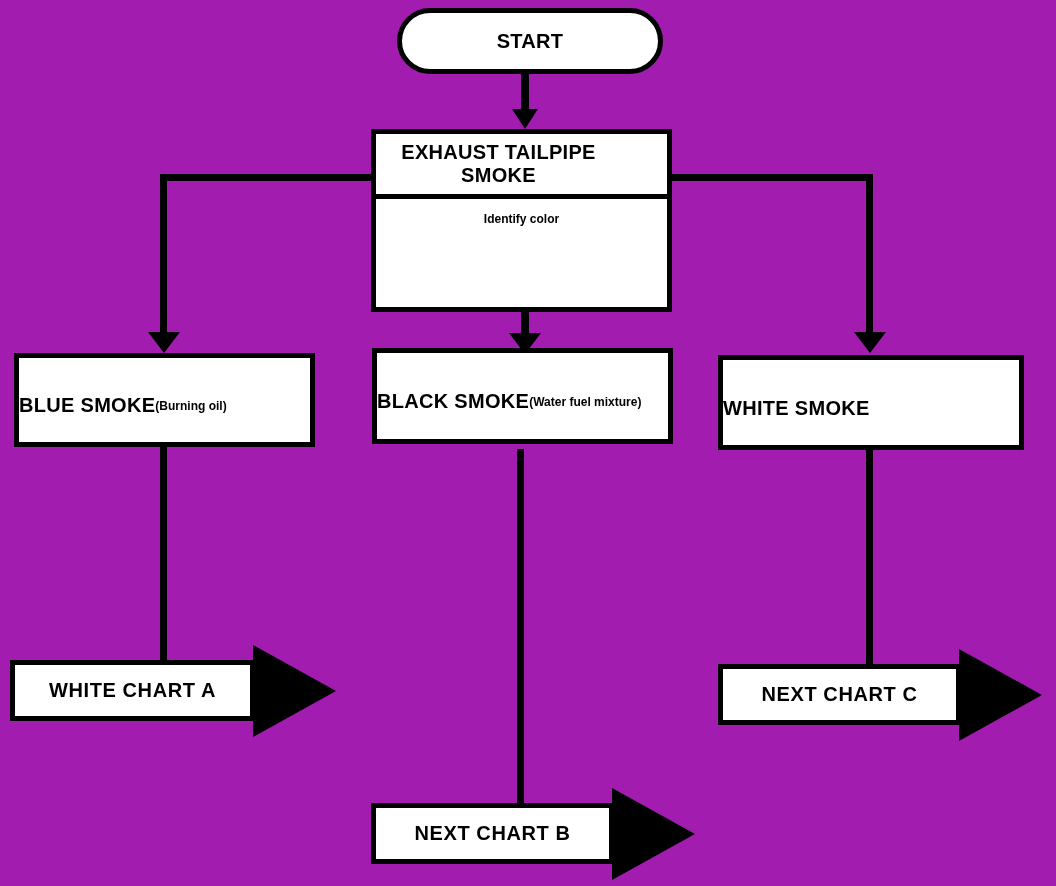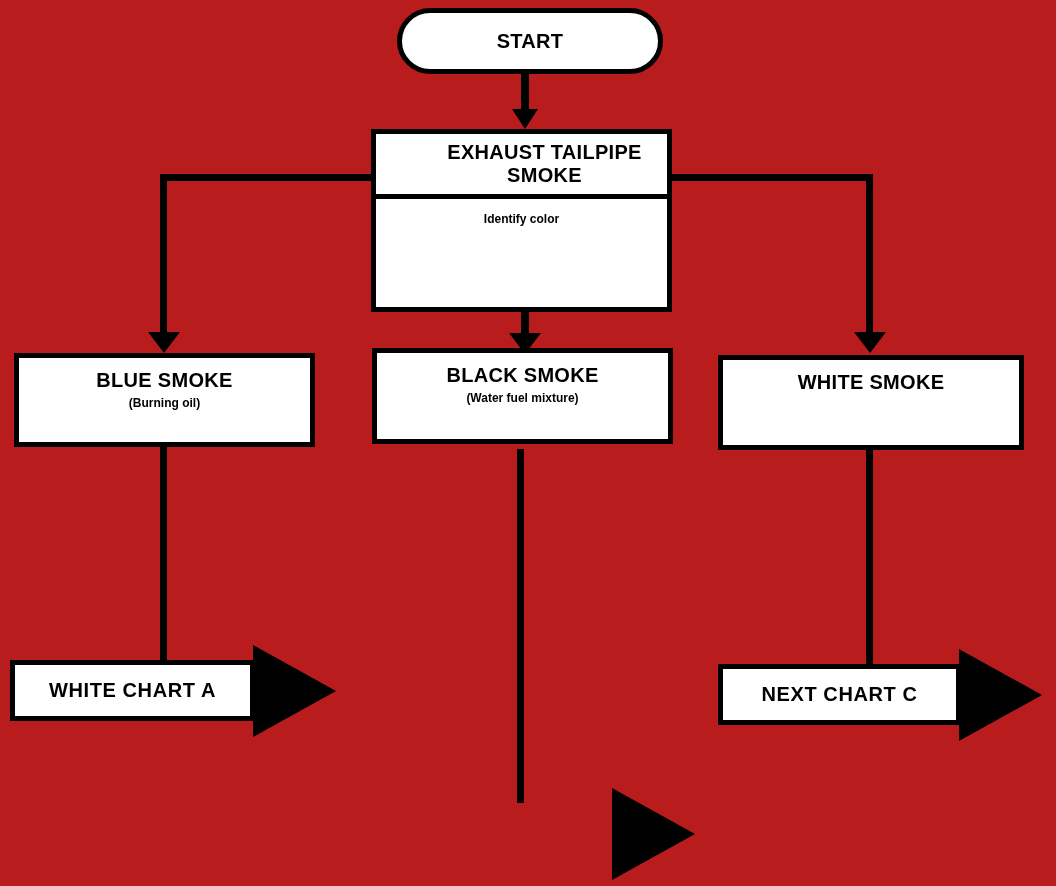--- a/index.html
+++ b/index.html
@@ -1,33 +1,33 @@
 <!DOCTYPE html>
 <html><head>
 <meta charset="utf-8">
 <style>
   * { margin:0; padding:0; box-sizing:border-box; }
   html,body { background:#ffffff; }
   body { font-family:"Liberation Sans", sans-serif; color:#000; }
 
-  .canvas { position:relative; width:1056px; height:886px; background:#b91c1c; overflow:hidden; }
+  .canvas { position:relative; width:1056px; height:886px; background:#a21caf; overflow:hidden; }
 
   .node { position:absolute; border:5px solid #000; background:#fff; }
 
   .stadium { border-radius:36px; display:flex; align-items:center; justify-content:center; }
 
   .title { font-size:20px; font-weight:bold; line-height:23px; text-align:center; letter-spacing:0.3px; }
   .sub   { font-size:12px; font-weight:bold; line-height:22px; text-align:center; }
 
   .split-header { height:65px; border-bottom:5px solid #000;
-                  display:flex; align-items:center; justify-content:flex-end; }
+                  display:flex; align-items:center; justify-content:flex-start; }
   .split-header .title { max-width:245px; }
   .split-body { padding-top:9px; display:flex; justify-content:center; }
 
-  .cause-box { display:flex; flex-direction:column; align-items:center; padding-top:11px; }
+  .cause-box { display:flex; flex-direction:row; align-items:center; padding-top:11px; }
 
   .next-box { display:flex; align-items:center; justify-content:center; }
   .next-box .title { letter-spacing:0.6px; }
 
   .hline, .vline { position:absolute; background:#000; }
 
   .arrow-down { position:absolute; width:0; height:0;
                 border-left:16px solid transparent;
                 border-right:16px solid transparent;
                 border-top:21px solid #000; }
@@ -88,20 +88,23 @@
 
   <div class="vline" style="left:517px; top:449px; width:7px; height:354px;"></div>
 
   <div class="vline" style="left:866px; top:449px; width:7px; height:215px;"></div>
 
   <div class="node next-box" style="left:10px; top:660px; width:245px; height:61px;">
     <span class="title">WHITE CHART A</span>
   </div>
   <div class="big-arrow" style="left:253px; top:645px;"></div>
 
+  <div class="node next-box" style="left:371px; top:803px; width:243px; height:61px;">
+    <span class="title">NEXT CHART B</span>
+  </div>
   <div class="big-arrow" style="left:612px; top:788px;"></div>
 
   <div class="node next-box" style="left:718px; top:664px; width:243px; height:61px;">
     <span class="title">NEXT CHART C</span>
   </div>
   <div class="big-arrow" style="left:959px; top:649px;"></div>
 
 </div>
 
 </body></html>

